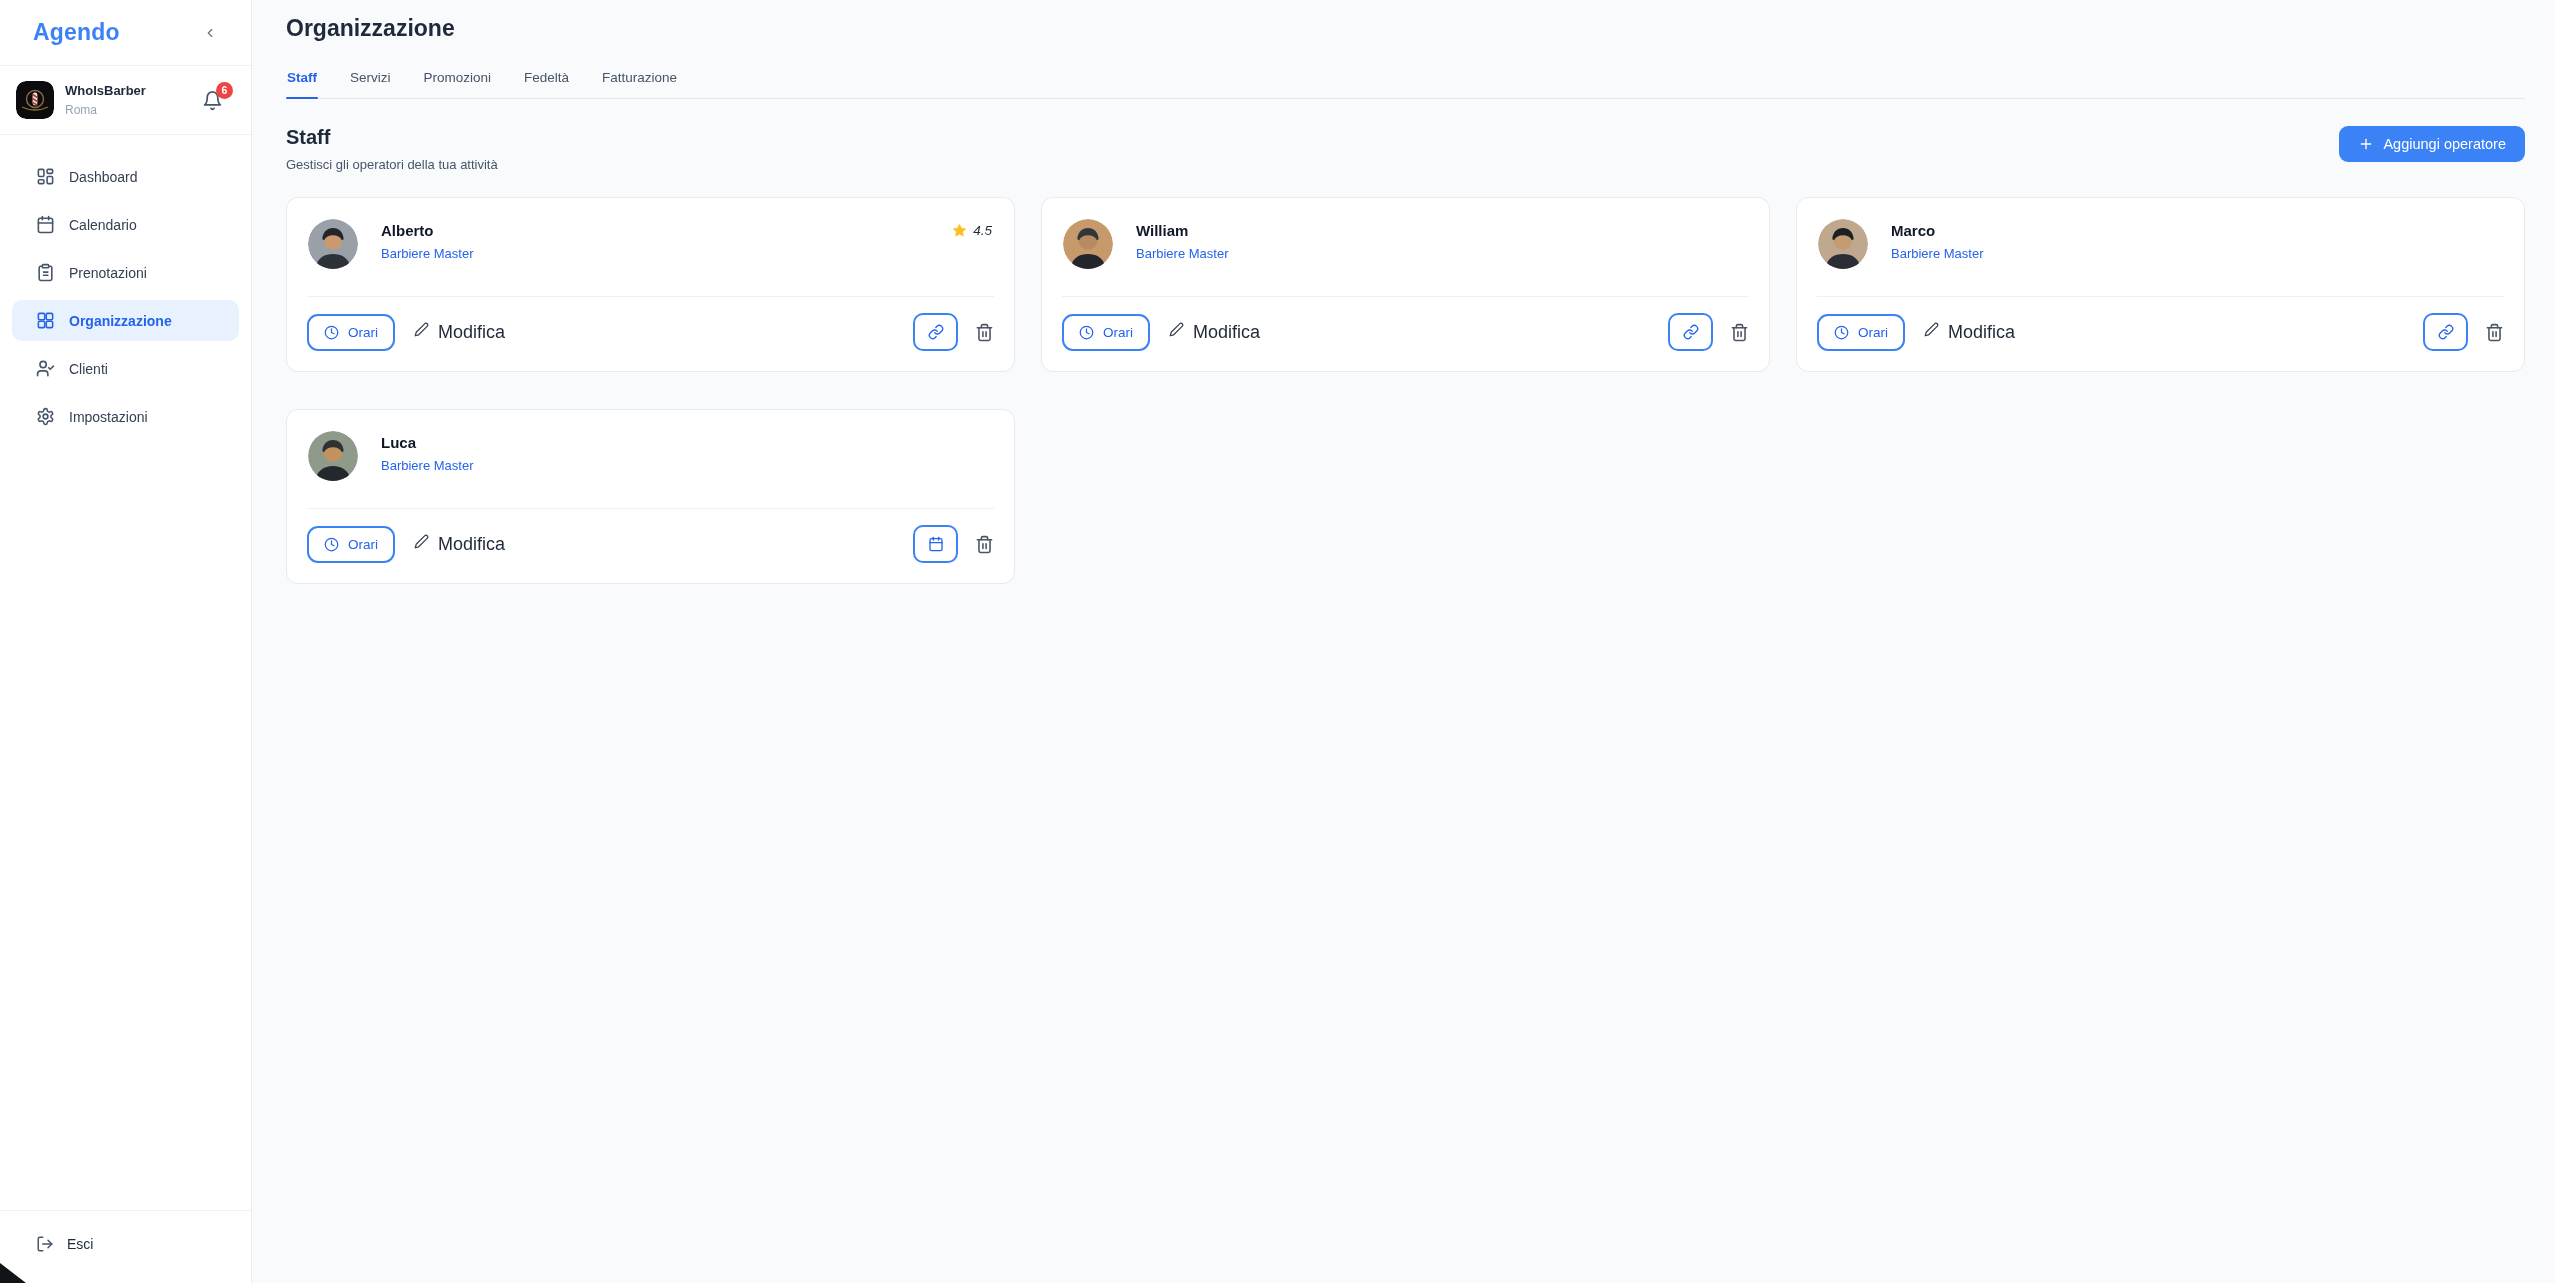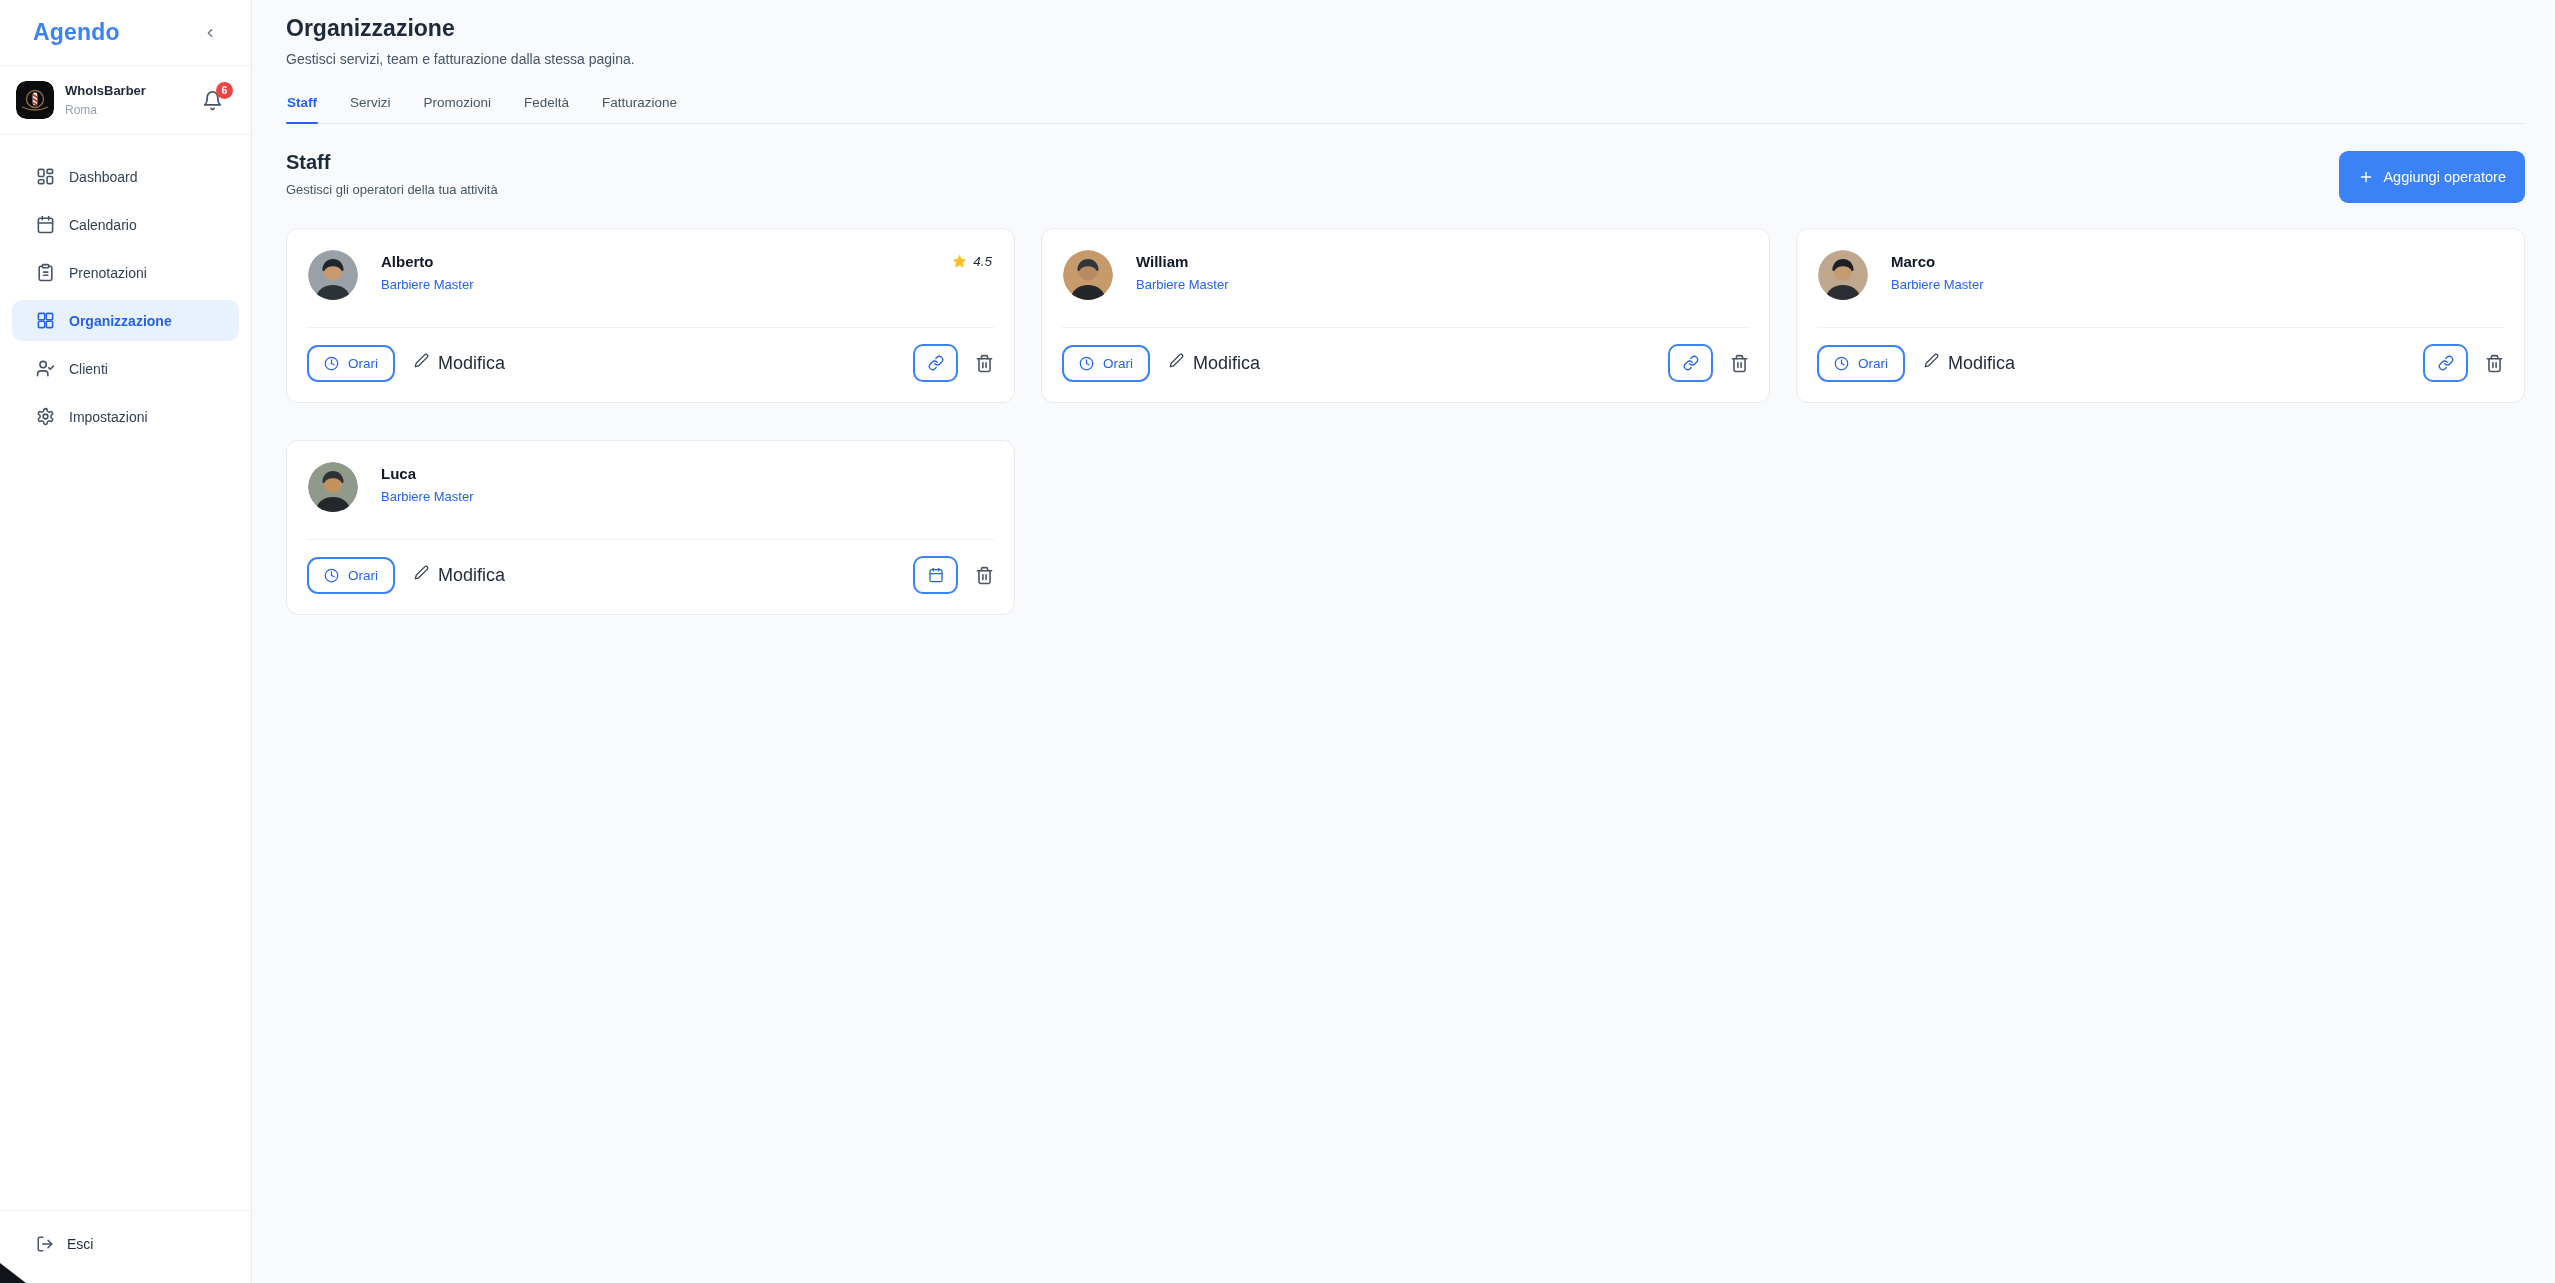--- a/index.html
+++ b/index.html
@@ -53,21 +53,21 @@
   .page-subtitle{margin-top:9px;font-size:14px;color:#475569;}
 
   .tabs{display:flex;gap:31px;margin-top:24px;border-bottom:1px solid #e5e8ee;}
   .tab{font-size:13.5px;color:#475569;padding:4px 1px 13px;cursor:pointer;position:relative;}
   .tab.active{color:var(--accent-dark);font-weight:bold;}
   .tab.active::after{content:"";position:absolute;left:0;right:0;bottom:-1px;height:2.5px;background:var(--accent-dark);border-radius:2px;}
 
   .section-head{display:flex;align-items:flex-start;justify-content:space-between;margin-top:27px;}
   .section-title{font-size:20px;font-weight:bold;color:#1e293b;}
   .section-subtitle{margin-top:8px;font-size:13px;color:#475569;}
-  .add-btn{display:inline-flex;align-items:center;gap:9px;background:var(--accent);color:#fff;border:none;border-radius:9px;height:52px;padding:0 19px;font-size:14.5px;font-family:inherit;cursor:pointer;}
+  .add-btn{display:inline-flex;align-items:center;gap:9px;background:var(--accent);color:#fff;border:none;border-radius:9px;height:36px;padding:0 19px;font-size:14.5px;font-family:inherit;cursor:pointer;}
   .add-btn .icon{width:16px;height:16px;color:#fff;}
 
   .cards{margin-top:25px;display:grid;grid-template-columns:repeat(3,1fr);column-gap:26px;row-gap:37px;}
   .card{background:#fff;border:1px solid var(--card-line);border-radius:12px;overflow:hidden;}
   .card-top{display:flex;align-items:flex-start;gap:23px;padding:21px 22px 27px 21px;}
   .avatar{width:50px;height:50px;border-radius:50%;overflow:hidden;flex:none;}
   .who{display:flex;flex-direction:column;gap:7px;padding-top:3px;}
   .staff-name{font-size:15px;font-weight:bold;color:#111827;}
   .staff-role{font-size:13px;color:var(--accent-dark);}
   .rating{margin-left:auto;display:flex;align-items:center;gap:6px;padding-top:4px;}
@@ -205,21 +205,20 @@
             <line x1="21" y1="12" x2="9" y2="12"></line>
           </svg>
         </span>
       <span>Esci</span>
     </div>
   </div>
 </aside>
 
 <main class="main">
   <h1 class="page-title">Organizzazione</h1>
-  <p class="page-subtitle">Gestisci servizi, team e fatturazione dalla stessa pagina.</p>
 
   <div class="tabs">
       <div class="tab active">
     <span>Staff</span>
   </div>
       <div class="tab">
     <span>Servizi</span>
   </div>
       <div class="tab">
     <span>Promozioni</span>

